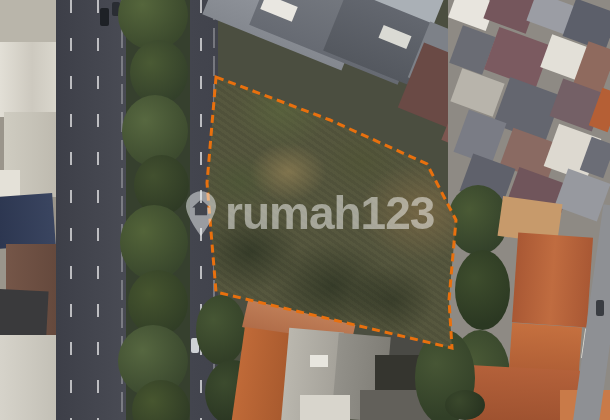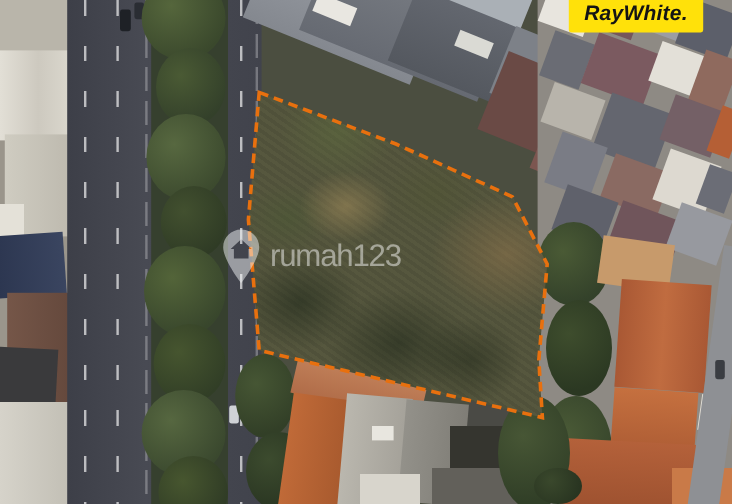--- a/index.html
+++ b/index.html
@@ -32,21 +32,21 @@
       radial-gradient(ellipse 58px 46px at 362px 162px, rgba(78,84,48,.40), transparent 70%),
       repeating-linear-gradient(35deg, rgba(0,0,0,.07) 0 3px, transparent 3px 6px);
   }
   #boundary-svg{position:absolute;left:0;top:0;z-index:10;}
   
   #watermark{
     position:absolute;left:184px;top:190px;z-index:20;
     display:flex;align-items:flex-start;gap:7px;pointer-events:none;
   }
   #watermark .wm-text{
-    font-size:26px;font-weight:400;letter-spacing:-1px;line-height:46px;
+    font-size:46px;font-weight:700;letter-spacing:-1px;line-height:46px;
   }
   
   #agency-logo{
     position:absolute;left:474px;top:0;width:112px;height:27px;z-index:30;
     display:flex;justify-content:center;align-items:flex-start;
     border-radius:0 0 2px 2px;
   }
   #agency-logo .logo-text{
     font-size:17.5px;line-height:23px;font-weight:800;font-style:italic;letter-spacing:.2px;
   }
@@ -169,17 +169,14 @@
   </svg>
 
   <div id="watermark">
     <svg width="34" height="47" viewBox="0 0 24 33">
       <path fill="rgba(242,244,246,0.5)" fill-rule="evenodd" d="M12 0.8 C6.1 0.8 1.4 5.4 1.4 11.2 C1.4 18.6 12 32.4 12 32.4 C12 32.4 22.6 18.6 22.6 11.2 C22.6 5.4 17.9 0.8 12 0.8 Z
                M12 6.6 L5.8 12.2 L7.7 12.2 L7.7 17.8 L16.3 17.8 L16.3 12.2 L18.2 12.2 Z"></path>
     </svg>
     <div class="wm-text" style="color: rgba(255, 255, 255, 0.48);">rumah123</div>
   </div>
 
-  <div id="agency-logo" style="background: rgb(255, 225, 10);">
-    <span class="logo-text" style="color: rgb(20, 20, 20);">RayWhite.</span>
-  </div>
 
 </div>
 
 </body></html>

